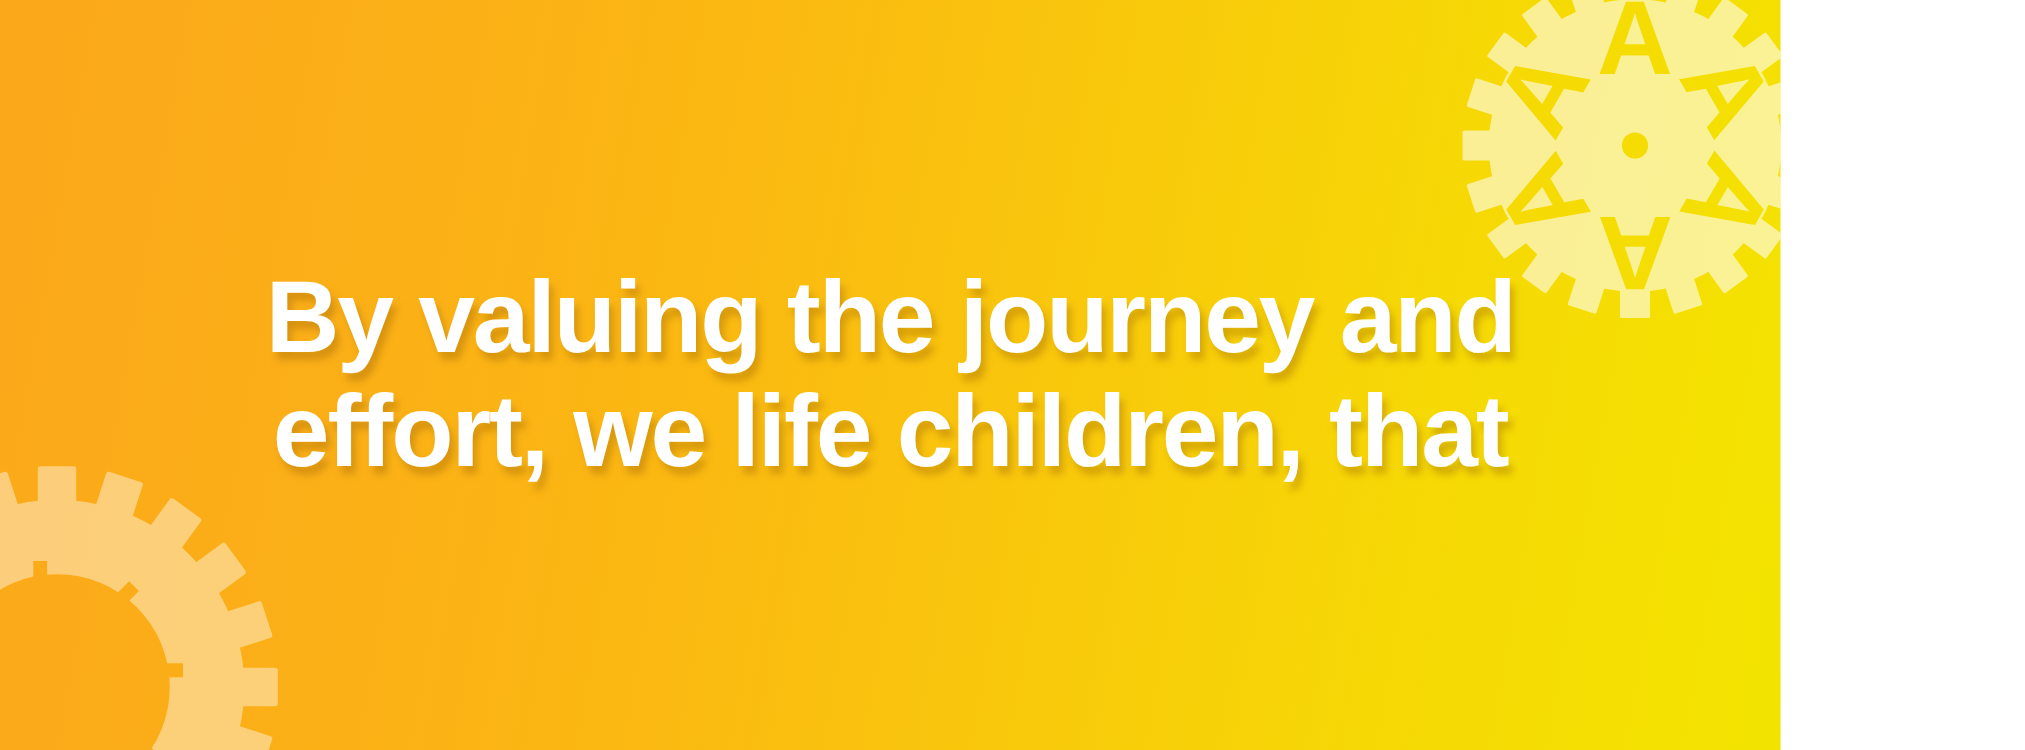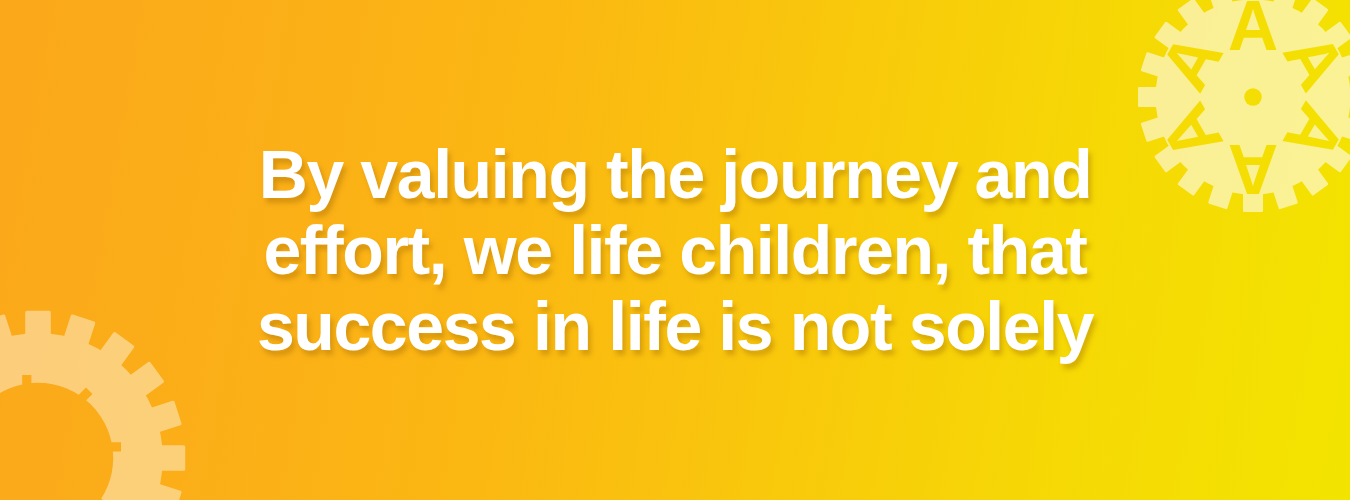--- a/index.html
+++ b/index.html
@@ -3,21 +3,21 @@
 <meta charset="utf-8">
 <style>
   html, body {
     margin: 0;
     padding: 0;
     background: #ffffff;
   }
 
   #banner {
     position: relative;
-    width: 1350px;
+    width: 1187px;
     height: 500px;
     overflow: hidden;
     font-family: "Liberation Sans", sans-serif;
     
     background: linear-gradient(100deg,
         #FBA81A 0%,
         #FBAE18 18%,
         #FBB712 38%,
         #F9C70C 58%,
         #F6D805 78%,
@@ -158,16 +158,15 @@
           <text x="100" y="78" transform="rotate(315 100 100)">b</text>
         </g>
       </mask>
     </defs>
     <rect x="0" y="0" width="200" height="200" fill="#FFFFFF" opacity="0.42" mask="url(#maskB)"></rect>
   </svg>
 
   <div id="quote">
     <span class="quote-line">By valuing the journey and</span>
     <span class="quote-line">effort, we life children, that</span>
-    <span class="quote-line">success in life is not solely</span>
   </div>
 
 </div>
 
 </body></html>

